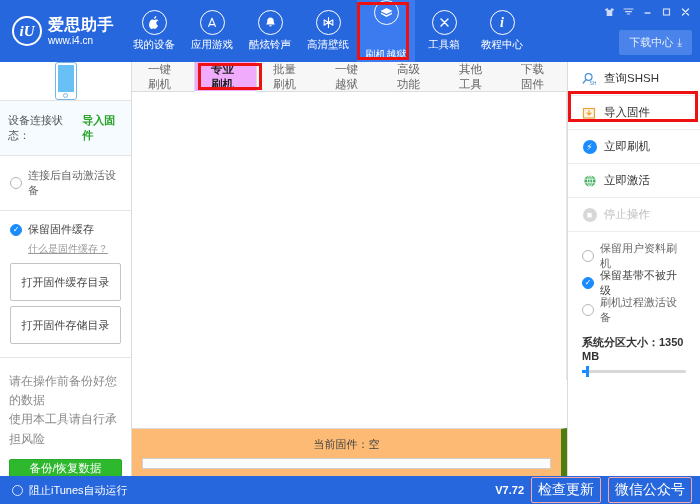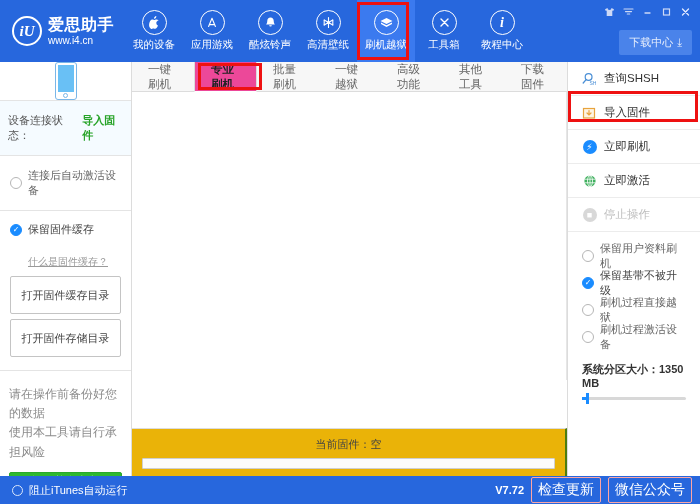--- a/index.html
+++ b/index.html
@@ -35,21 +35,21 @@
   .brand-name { font-size: 16px; font-weight: bold; letter-spacing: 0.5px; }
   .brand-url { font-size: 10px; margin-top: 1px; }
 
   .nav { display: flex; align-items: stretch; height: 62px; }
   .nav-item {
     width: 58px; height: 62px;
     display: flex; flex-direction: column;
     align-items: center; justify-content: center;
     color: #ffffff; cursor: pointer; position: relative;
   }
-  .nav-item.active { background: #3b7aef; }
+  .nav-item.active { background: #3b7aef; justify-content: space-between; }
   .nav-icon {
     width: 25px; height: 25px; border-radius: 50%;
     border: 1.5px solid #fff;
     display: flex; align-items: center; justify-content: center;
     font-size: 13px; margin-bottom: 3px;
   }
   .nav-label { font-size: 10.5px; white-space: nowrap; }
 
   .win-controls {
     position: absolute; top: 4px; right: 6px;
@@ -105,21 +105,21 @@
   }
   .radio.checked {
     background: #1a8cff; border-color: #1a8cff;
     display: flex; align-items: center; justify-content: center;
     color: #fff; font-size: 8px;
   }
   .radio-label { margin-left: 6px; font-size: 11px; color: #666; }
   .radio-label.dark { color: #444; }
   .sub-link {
     font-size: 10px; color: #9a9a9a; text-decoration: underline;
-    margin: 18px 0 7px 18px; display: block; cursor: pointer;
+    margin: 5px 0 7px 18px; display: block; cursor: pointer;
   }
   .sm-btn {
     display: block; width: 100%; height: 38px; margin-top: 5px;
     border: 1px solid #c4c4c4; background: #fff; border-radius: 2px;
     font-size: 11px; color: #444; cursor: pointer;
     font-family: "Liberation Sans", sans-serif;
   }
 
   .warn-box { padding: 14px 9px 12px 9px; border-bottom: 1px solid #e4e4e4; }
   .warn-text { font-size: 12px; color: #8b8b8b; line-height: 1.6; }
@@ -137,28 +137,28 @@
     height: 30px; flex: 0 0 30px; background: #f7f7f7;
     border-bottom: 1px solid #dcdcdc;
     display: flex; align-items: stretch; position: relative;
   }
   .tab {
     padding: 0 16px; display: flex; align-items: center;
     font-size: 11.5px; color: #666; cursor: pointer;
     border-right: 1px solid transparent;
   }
   .tab.active {
-    background: #ec4899; color: #222; font-weight: bold;
+    background: #f0abfc; color: #222; font-weight: bold;
     border-left: 1px solid #dcdcdc; border-right: 1px solid #dcdcdc;
     margin-bottom: -1px; border-bottom: 1px solid #fff;
   }
   .canvas { flex: 1; background: #fff; border-right: 1px solid #e6e6e6; min-height: 0; }
   .fw-bar {
-    flex: 0 0 48px; height: 48px; background: #eab308;
-    border-top: 1px solid #dcdcdc; border-right: 2px solid #4d7c0f;
+    flex: 0 0 48px; height: 48px; background: #fdba74;
+    border-top: 1px solid #dcdcdc; border-right: 6px solid #4d7c0f;
     display: flex; flex-direction: column; align-items: center;
     justify-content: center; padding: 0 10px; margin-top: 48px;
   }
   .fw-label { font-size: 11px; color: #444; }
   .fw-progress {
     width: 100%; height: 11px; margin-top: 6px;
     border: 1px solid #cfcfcf; background: #fcfcfc; border-radius: 1px;
   }
 
   
@@ -451,24 +451,20 @@
         <div class="ropt">
           <span class="radio"></span>
           <span class="radio-label">保留用户资料刷机</span>
         </div>
         <div class="ropt">
           <span class="radio checked">✓</span>
           <span class="radio-label dark">保留基带不被升级</span>
         </div>
         <div class="ropt">
           <span class="radio"></span>
-          <span class="radio-label">刷机过程直接越狱</span>
-        </div>
-        <div class="ropt">
-          <span class="radio"></span>
           <span class="radio-label">刷机过程激活设备</span>
         </div>
       </div>
 
       <div class="slider-box">
         <div class="slider-label">系统分区大小：1350 MB</div>
         <div class="slider-track">
           <div class="slider-fill"></div>
           <div class="slider-thumb"></div>
         </div>

